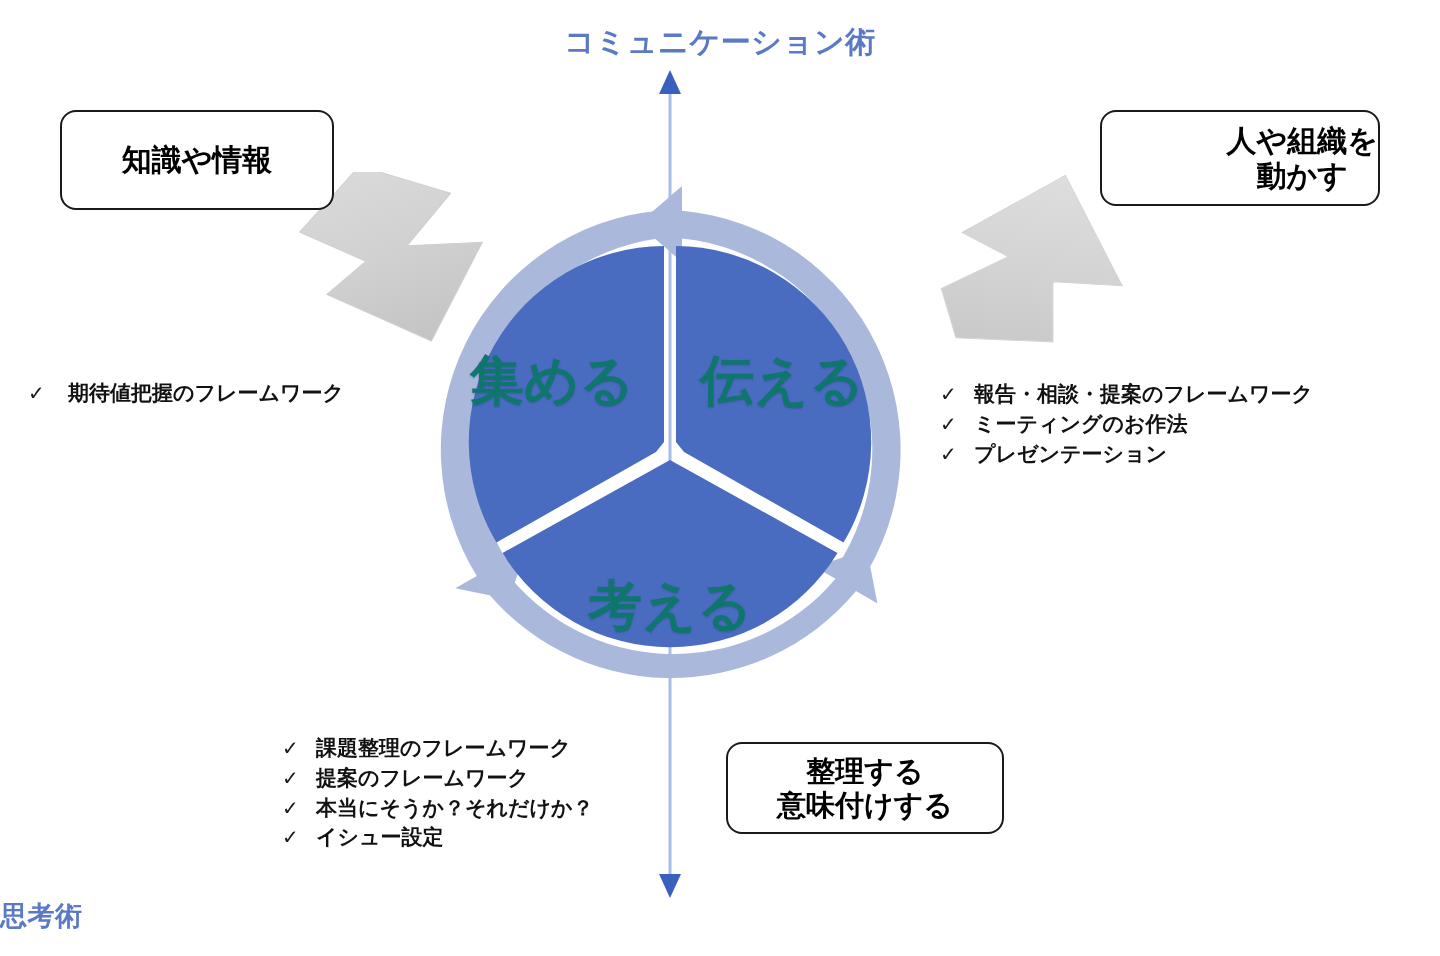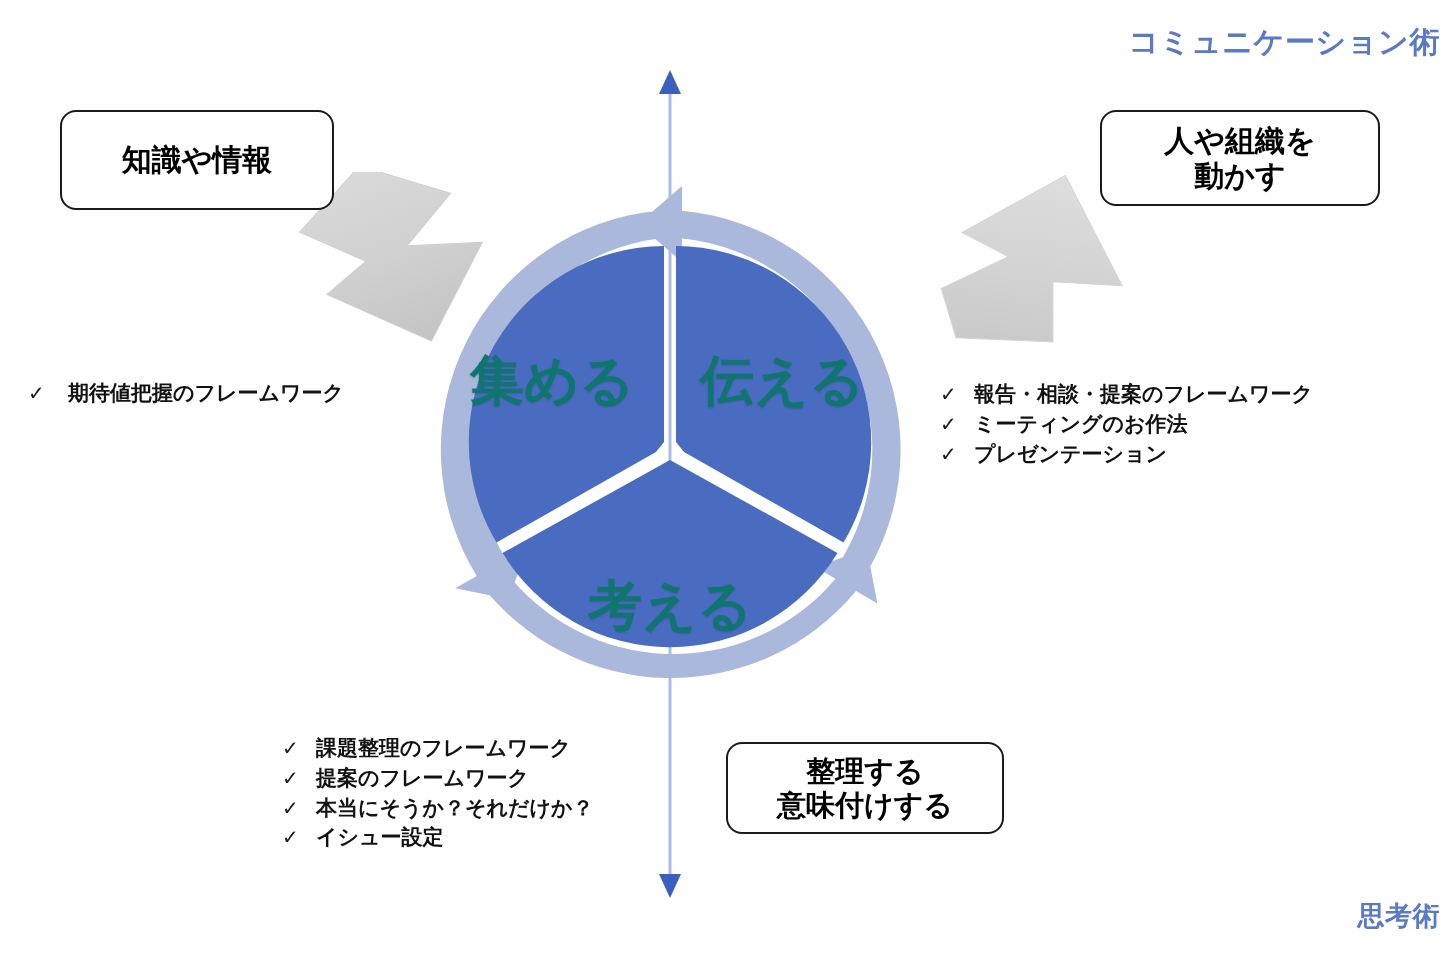--- a/index.html
+++ b/index.html
@@ -23,28 +23,28 @@
     position: absolute;
     color: #5b7ac4;
     font-weight: bold;
     white-space: nowrap;
     letter-spacing: 0.02em;
   }
   #label-top {
     left: 0;
     right: 0;
     top: 22px;
-    text-align: right;
+    text-align: center;
     font-size: 30px;
   }
   #label-bottom {
     left: 0;
     right: 0;
     top: 898px;
-    text-align: right;
+    text-align: left;
     font-size: 27px;
   }
   .callout-box {
     position: absolute;
     border: 2.5px solid #1a1a1a;
     border-radius: 16px;
     background: #ffffff;
     display: flex;
     align-items: center;
     justify-content: center;
@@ -61,20 +61,21 @@
     height: 100px;
     font-size: 30px;
     margin-left: 32px;
   }
   #box-move {
     left: 1100px;
     top: 110px;
     width: 280px;
     height: 96px;
     font-size: 30px;
+    justify-content: flex-end;
   }
   #box-organize {
     left: 726px;
     top: 742px;
     width: 278px;
     height: 92px;
     font-size: 29px;
     border-radius: 16px;
   }
   .check-list {

